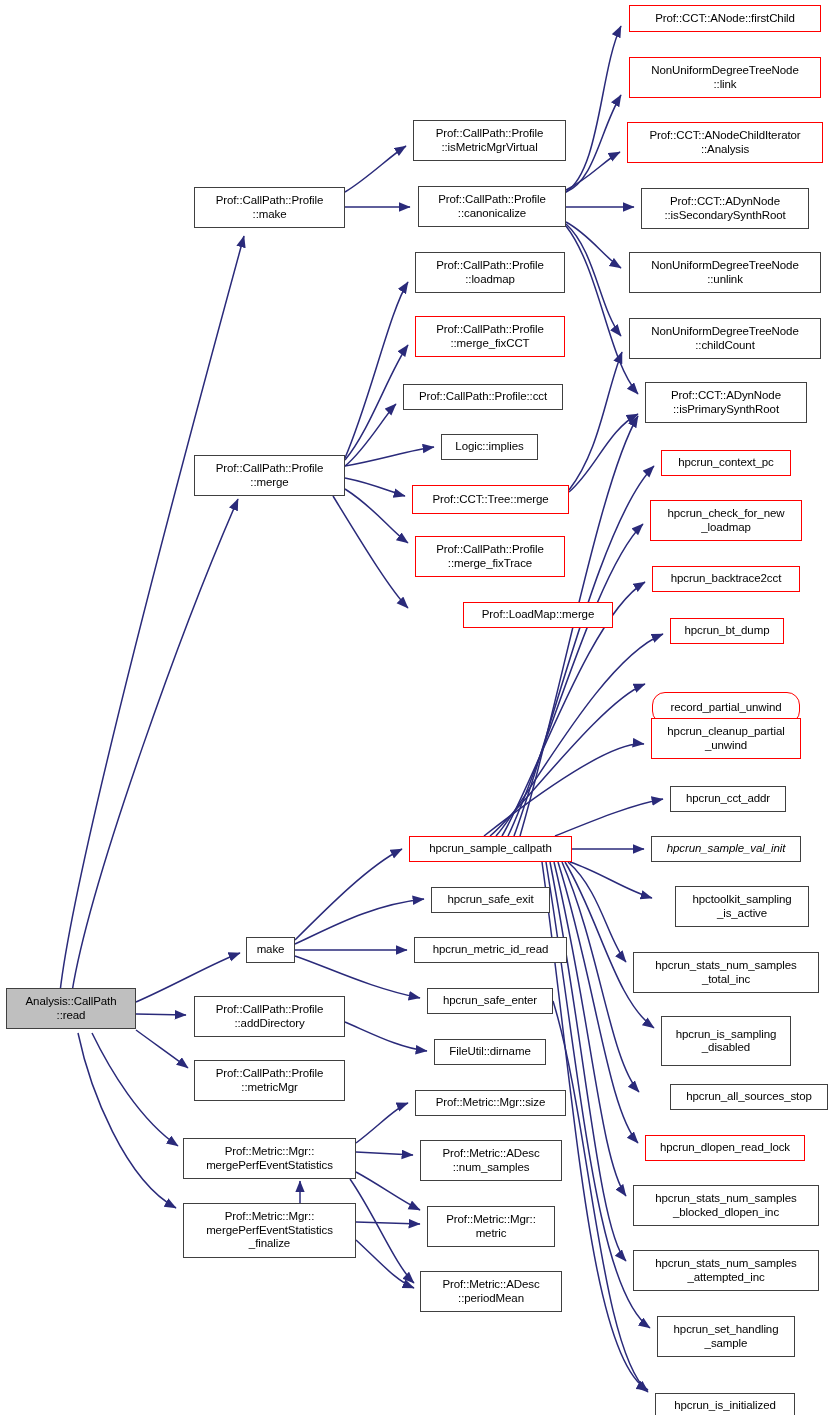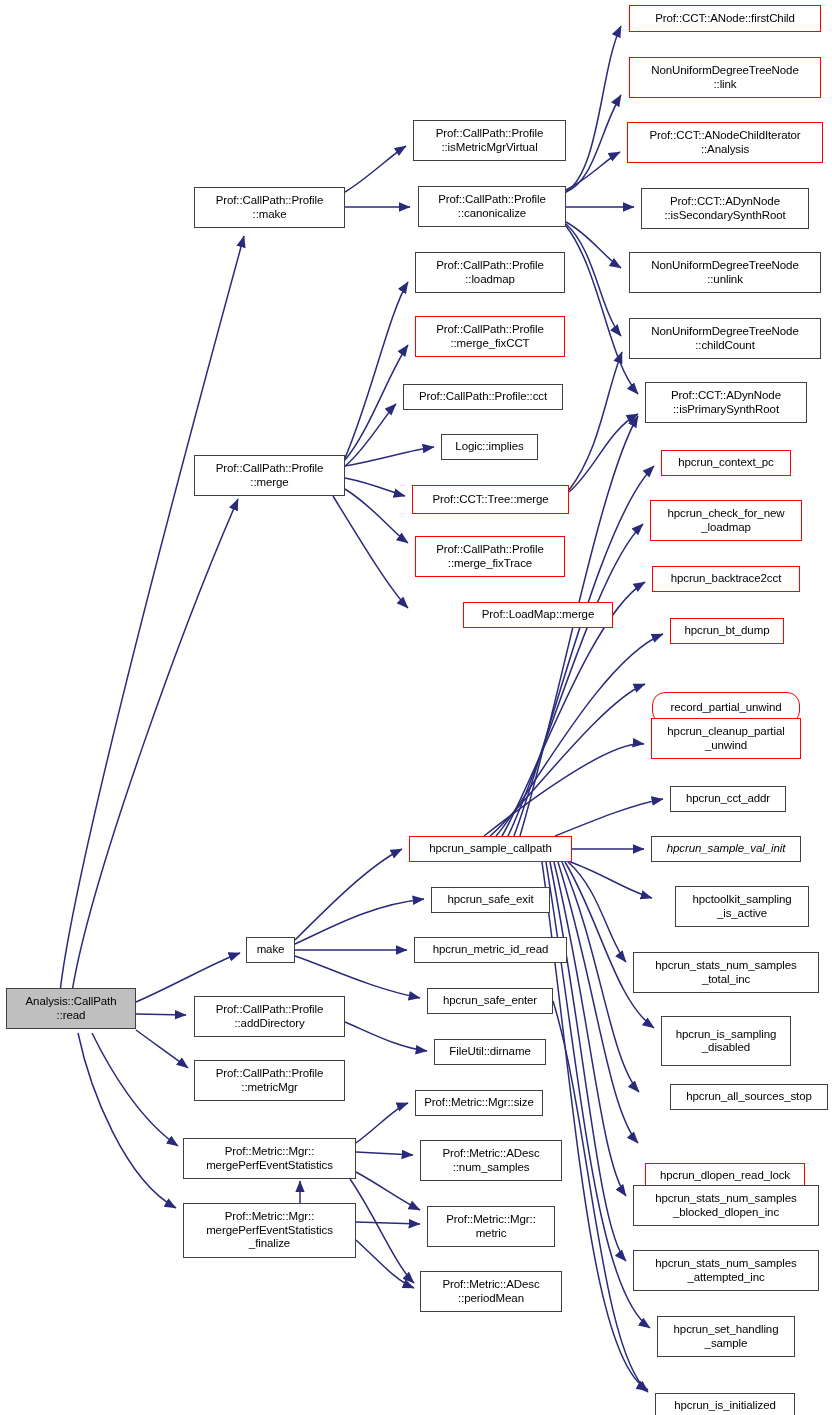--- a/index.html
+++ b/index.html
@@ -140,21 +140,21 @@
 _unwind</div>
       <div class="node" style="left: 670px; top: 786px; width: 116px; height: 26px;">hpcrun_cct_addr</div>
       <div class="node" style="left: 651px; top: 836px; width: 150px; height: 26px; font-style: italic;">hpcrun_sample_val_init</div>
       <div class="node" style="left: 659px; top: 886px; width: 134px; height: 41px; margin-left: 16px;">hpctoolkit_sampling
 _is_active</div>
       <div class="node" style="left: 633px; top: 952px; width: 186px; height: 41px;">hpcrun_stats_num_samples
 _total_inc</div>
       <div class="node" style="left: 661px; top: 1016px; width: 130px; height: 50px;">hpcrun_is_sampling
 _disabled</div>
       <div class="node" style="left: 646px; top: 1084px; width: 158px; height: 26px; margin-left: 24px;">hpcrun_all_sources_stop</div>
-      <div class="node red" style="left: 645px; top: 1135px; width: 160px; height: 26px; margin-top: 28px;">hpcrun_dlopen_read_lock</div>
+      <div class="node red" style="left: 645px; top: 1135px; width: 160px; height: 26px;">hpcrun_dlopen_read_lock</div>
       <div class="node" style="left: 633px; top: 1185px; width: 186px; height: 41px;">hpcrun_stats_num_samples
 _blocked_dlopen_inc</div>
       <div class="node" style="left: 633px; top: 1250px; width: 186px; height: 41px;">hpcrun_stats_num_samples
 _attempted_inc</div>
       <div class="node" style="left: 657px; top: 1316px; width: 138px; height: 41px;">hpcrun_set_handling
 _sample</div>
       <div class="node" style="left: 655px; top: 1393px; width: 140px; height: 26px;">hpcrun_is_initialized</div>
       <div class="node" style="left: 413px; top: 120px; width: 153px; height: 41px;">Prof::CallPath::Profile
 ::isMetricMgrVirtual</div>
       <div class="node" style="left: 418px; top: 186px; width: 148px; height: 41px;">Prof::CallPath::Profile
@@ -167,21 +167,21 @@
       <div class="node" style="left: 441px; top: 434px; width: 97px; height: 26px;">Logic::implies</div>
       <div class="node red" style="left: 412px; top: 485px; width: 157px; height: 29px;">Prof::CCT::Tree::merge</div>
       <div class="node red" style="left: 415px; top: 536px; width: 150px; height: 41px;">Prof::CallPath::Profile
 ::merge_fixTrace</div>
       <div class="node red" style="left: 415px; top: 602px; width: 150px; height: 26px; margin-left: 48px;">Prof::LoadMap::merge</div>
       <div class="node red" style="left: 409px; top: 836px; width: 163px; height: 26px;">hpcrun_sample_callpath</div>
       <div class="node" style="left: 431px; top: 887px; width: 119px; height: 26px;">hpcrun_safe_exit</div>
       <div class="node" style="left: 414px; top: 937px; width: 153px; height: 26px;">hpcrun_metric_id_read</div>
       <div class="node" style="left: 427px; top: 988px; width: 126px; height: 26px;">hpcrun_safe_enter</div>
       <div class="node" style="left: 434px; top: 1039px; width: 112px; height: 26px;">FileUtil::dirname</div>
-      <div class="node" style="left: 415px; top: 1090px; width: 128px; height: 26px;">Prof::Metric::Mgr::size</div>
+      <div class="node" style="left: 415px; top: 1090px; width: 151px; height: 26px;">Prof::Metric::Mgr::size</div>
       <div class="node" style="left: 420px; top: 1140px; width: 142px; height: 41px;">Prof::Metric::ADesc
 ::num_samples</div>
       <div class="node" style="left: 427px; top: 1206px; width: 128px; height: 41px;">Prof::Metric::Mgr::
 metric</div>
       <div class="node" style="left: 420px; top: 1271px; width: 142px; height: 41px;">Prof::Metric::ADesc
 ::periodMean</div>
       <div class="node" style="left: 194px; top: 187px; width: 151px; height: 41px;">Prof::CallPath::Profile
 ::make</div>
       <div class="node" style="left: 194px; top: 455px; width: 151px; height: 41px;">Prof::CallPath::Profile
 ::merge</div>

